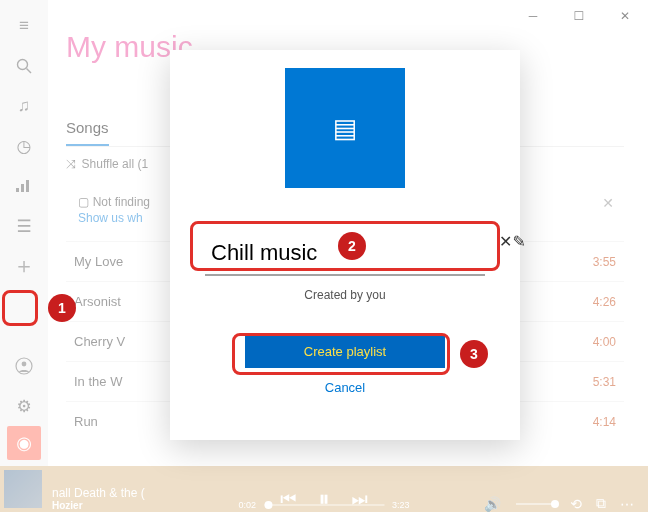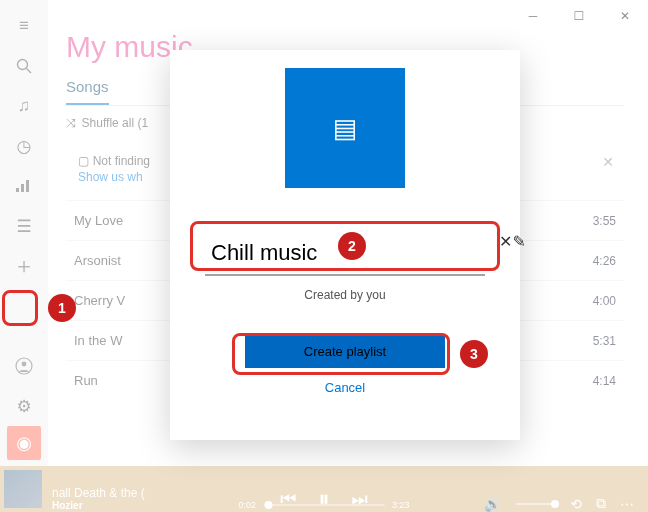--- a/index.html
+++ b/index.html
@@ -10,48 +10,48 @@
 
 .sidebar { position: absolute; left: 0; top: 0; width: 48px; height: 466px; background: #f2f2f2; display: flex; flex-direction: column; align-items: center; padding-top: 6px; z-index: 3; }
 .sidebar-item { width: 48px; height: 40px; display: flex; align-items: center; justify-content: center; color: #555; font-size: 17px; }
 .sidebar-gap { flex: 1; }
 .sidebar-spotify { width: 34px; height: 34px; background: #ff6b57; border-radius: 2px; margin-bottom: 6px; display:flex;align-items:center;justify-content:center;color:#fff;font-size:18px; }
 
 .main { position: absolute; left: 48px; top: 22px; right: 0; bottom: 46px; padding: 8px 24px 0 18px; }
 .title { font-size: 30px; font-weight: 300; color: #ec4899; }
 .tabs { display: flex; gap: 24px; margin-top: 14px; border-bottom: 1px solid #e5e5e5; }
 .tab { padding-bottom: 8px; font-size: 15px; color: #666; }
-.tab.active { color: #0c4a6e; border-bottom: 2px solid #0078d4; }
+.tab.active { color: #000000; border-bottom: 2px solid #0078d4; margin-top: 41px; }
 .shuffle { margin-top: 10px; font-size: 12px; color: #444; display:flex;align-items:center;gap:6px; }
 .notice { margin-top: 14px; padding: 10px 12px; font-size: 12px; color: #444; position: relative; }
 .notice .link { color: #0078d4; display: block; margin-top: 2px; }
 .notice .close { position: absolute; right: 10px; top: 10px; color: #888; font-size: 14px; }
 .songs { margin-top: 6px; }
 .song-row { display: flex; justify-content: space-between; align-items: center; height: 40px; border-top: 1px solid #eee; font-size: 13px; color: #333; padding: 0 8px; }
-.song-row .dur { color: #0f172a; font-size: 12px; }
+.song-row .dur { color: #c2410c; font-size: 12px; }
 
 .footer { position: absolute; left: 0; right: 0; bottom: 0; height: 46px; background: #d9b888; display: flex; align-items: flex-end; padding: 0 14px; color: #fff; font-size: 12px; z-index: 4; }
 .footer .art { width: 38px; height: 38px; background: linear-gradient(135deg,#5a7a9a,#8898a8); position:absolute; left:4px; bottom:4px; }
 .footer .meta { margin-left: 38px; line-height: 1.2; }
 .footer .meta .t { font-size: 12px; }
 .footer .meta .a { font-size: 10px; font-weight: 600; }
 .footer .controls { position: absolute; left: 50%; transform: translateX(-50%); display: flex; align-items: center; gap: 22px; font-size: 18px; }
 .footer .progress { position: absolute; left: 50%; transform: translateX(-50%); bottom: 2px; display: flex; align-items: center; gap: 8px; font-size: 9px; }
 .footer .pbar { width: 120px; height: 2px; background: rgba(255,255,255,.4); position: relative; }
 .footer .pbar::before { content:''; position:absolute; left:0; top:-3px; width:8px; height:8px; border-radius:50%; background:#fff; }
 .footer .right-ctl { margin-left: auto; display: flex; align-items: center; gap: 14px; font-size: 14px; }
 
 .overlay { position: absolute; inset: 0; background: rgba(255,255,255,.55); z-index: 6; }
 .dialog { position: absolute; left: 170px; top: 50px; width: 350px; height: 390px; background: #fff; z-index: 7; display: flex; flex-direction: column; align-items: center; padding-top: 18px; box-shadow: 0 8px 32px rgba(0,0,0,.18); }
 .cover { width: 120px; height: 120px; background: #0078d4; display: flex; align-items: center; justify-content: center; color: #fff; font-size: 26px; }
 .name-row { margin-top: 44px; width: 280px; height: 44px; display: flex; border-bottom: 2px solid #a3a3a3; padding: 0 6px; position: relative; }
 .name-input { flex: 1; border: none; outline: none; font-size: 22px; font-weight: 300; font-family: inherit; }
 .name-row .icn { width: 30px; text-align: center; font-size: 16px; color: #333; }
 .subtitle { margin-top: 12px; font-size: 12px; color: #555; }
-.createbtn { margin-top: 32px; width: 200px; height: 34px; background: #0068c0; color: #000000; border: none; font-size: 13px; }
+.createbtn { margin-top: 32px; width: 200px; height: 34px; background: #0068c0; color: #fde047; border: none; font-size: 13px; }
 .cancel { margin-top: 12px; font-size: 13px; color: #0078d4; }
 
 .callout { position: absolute; border: 3px solid #e1302a; border-radius: 8px; z-index: 10; pointer-events: none; }
 .badge { position: absolute; width: 28px; height: 28px; background: #c81e1e; border-radius: 50%; color: #fff; font-weight: 600; font-size: 14px; display: flex; align-items: center; justify-content: center; z-index: 11; pointer-events: none; }
 </style>
 </head>
 <body>
 
 <div class="titlebar">
   <div>─</div>

